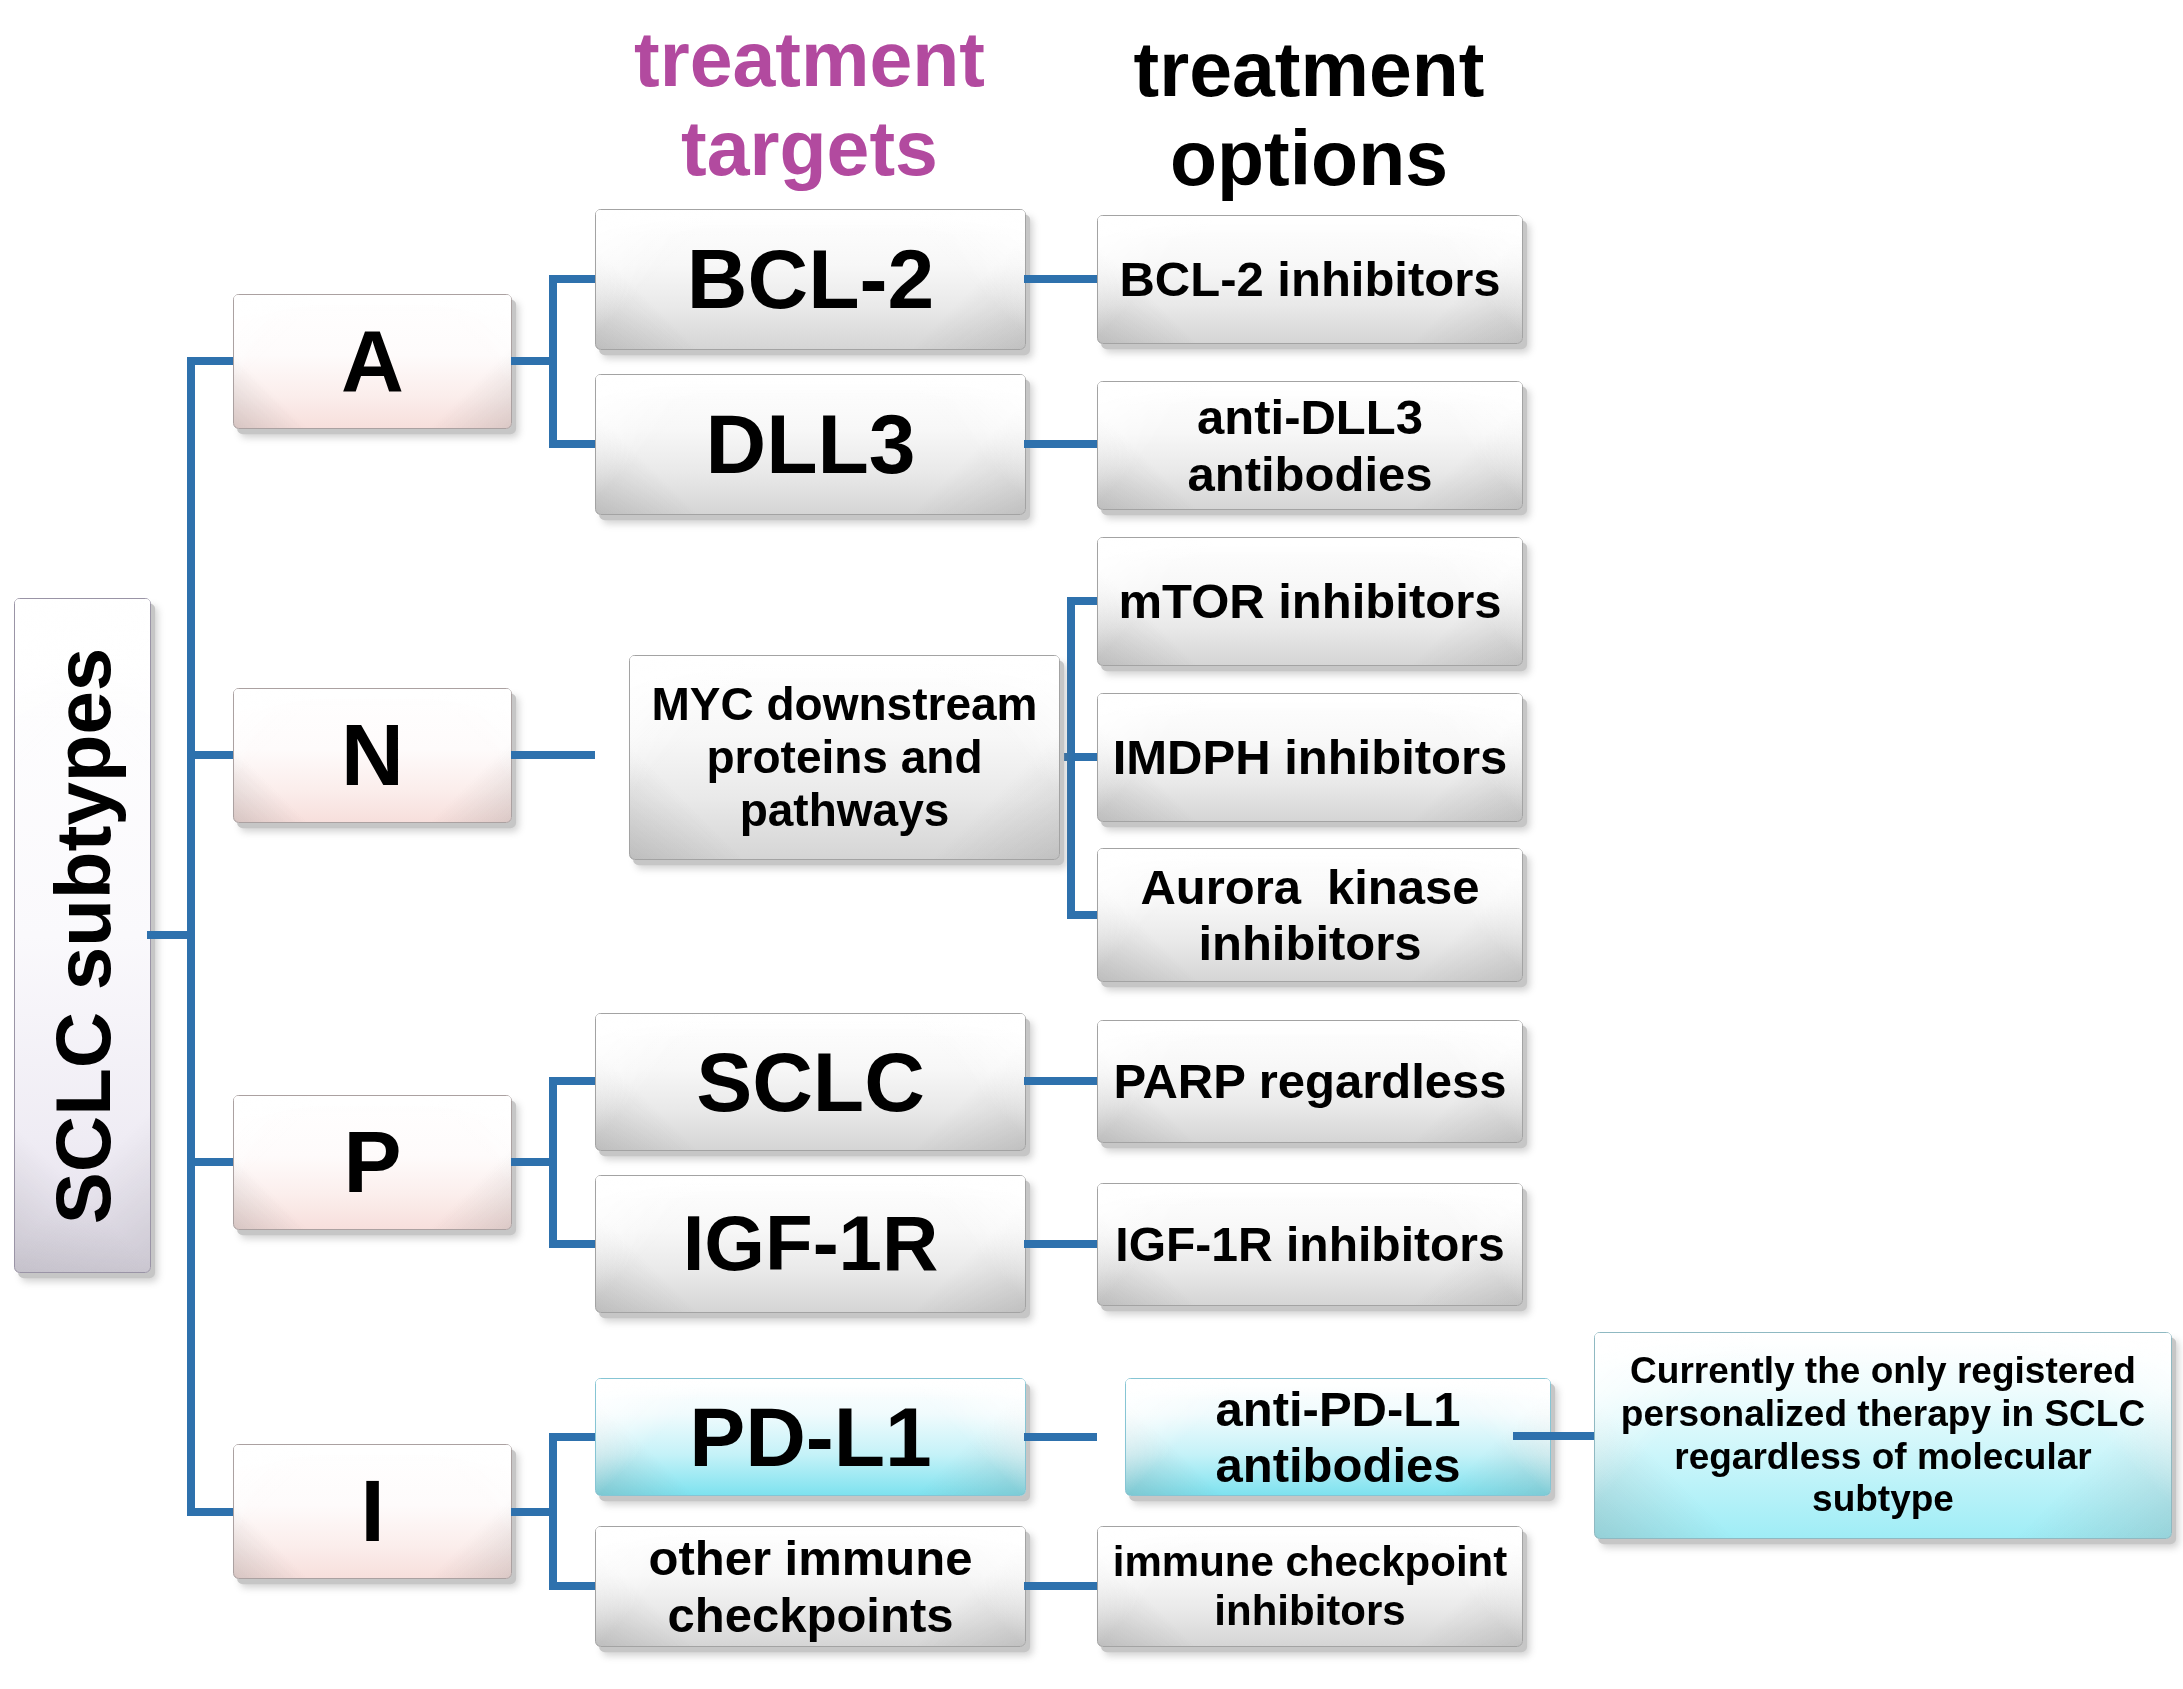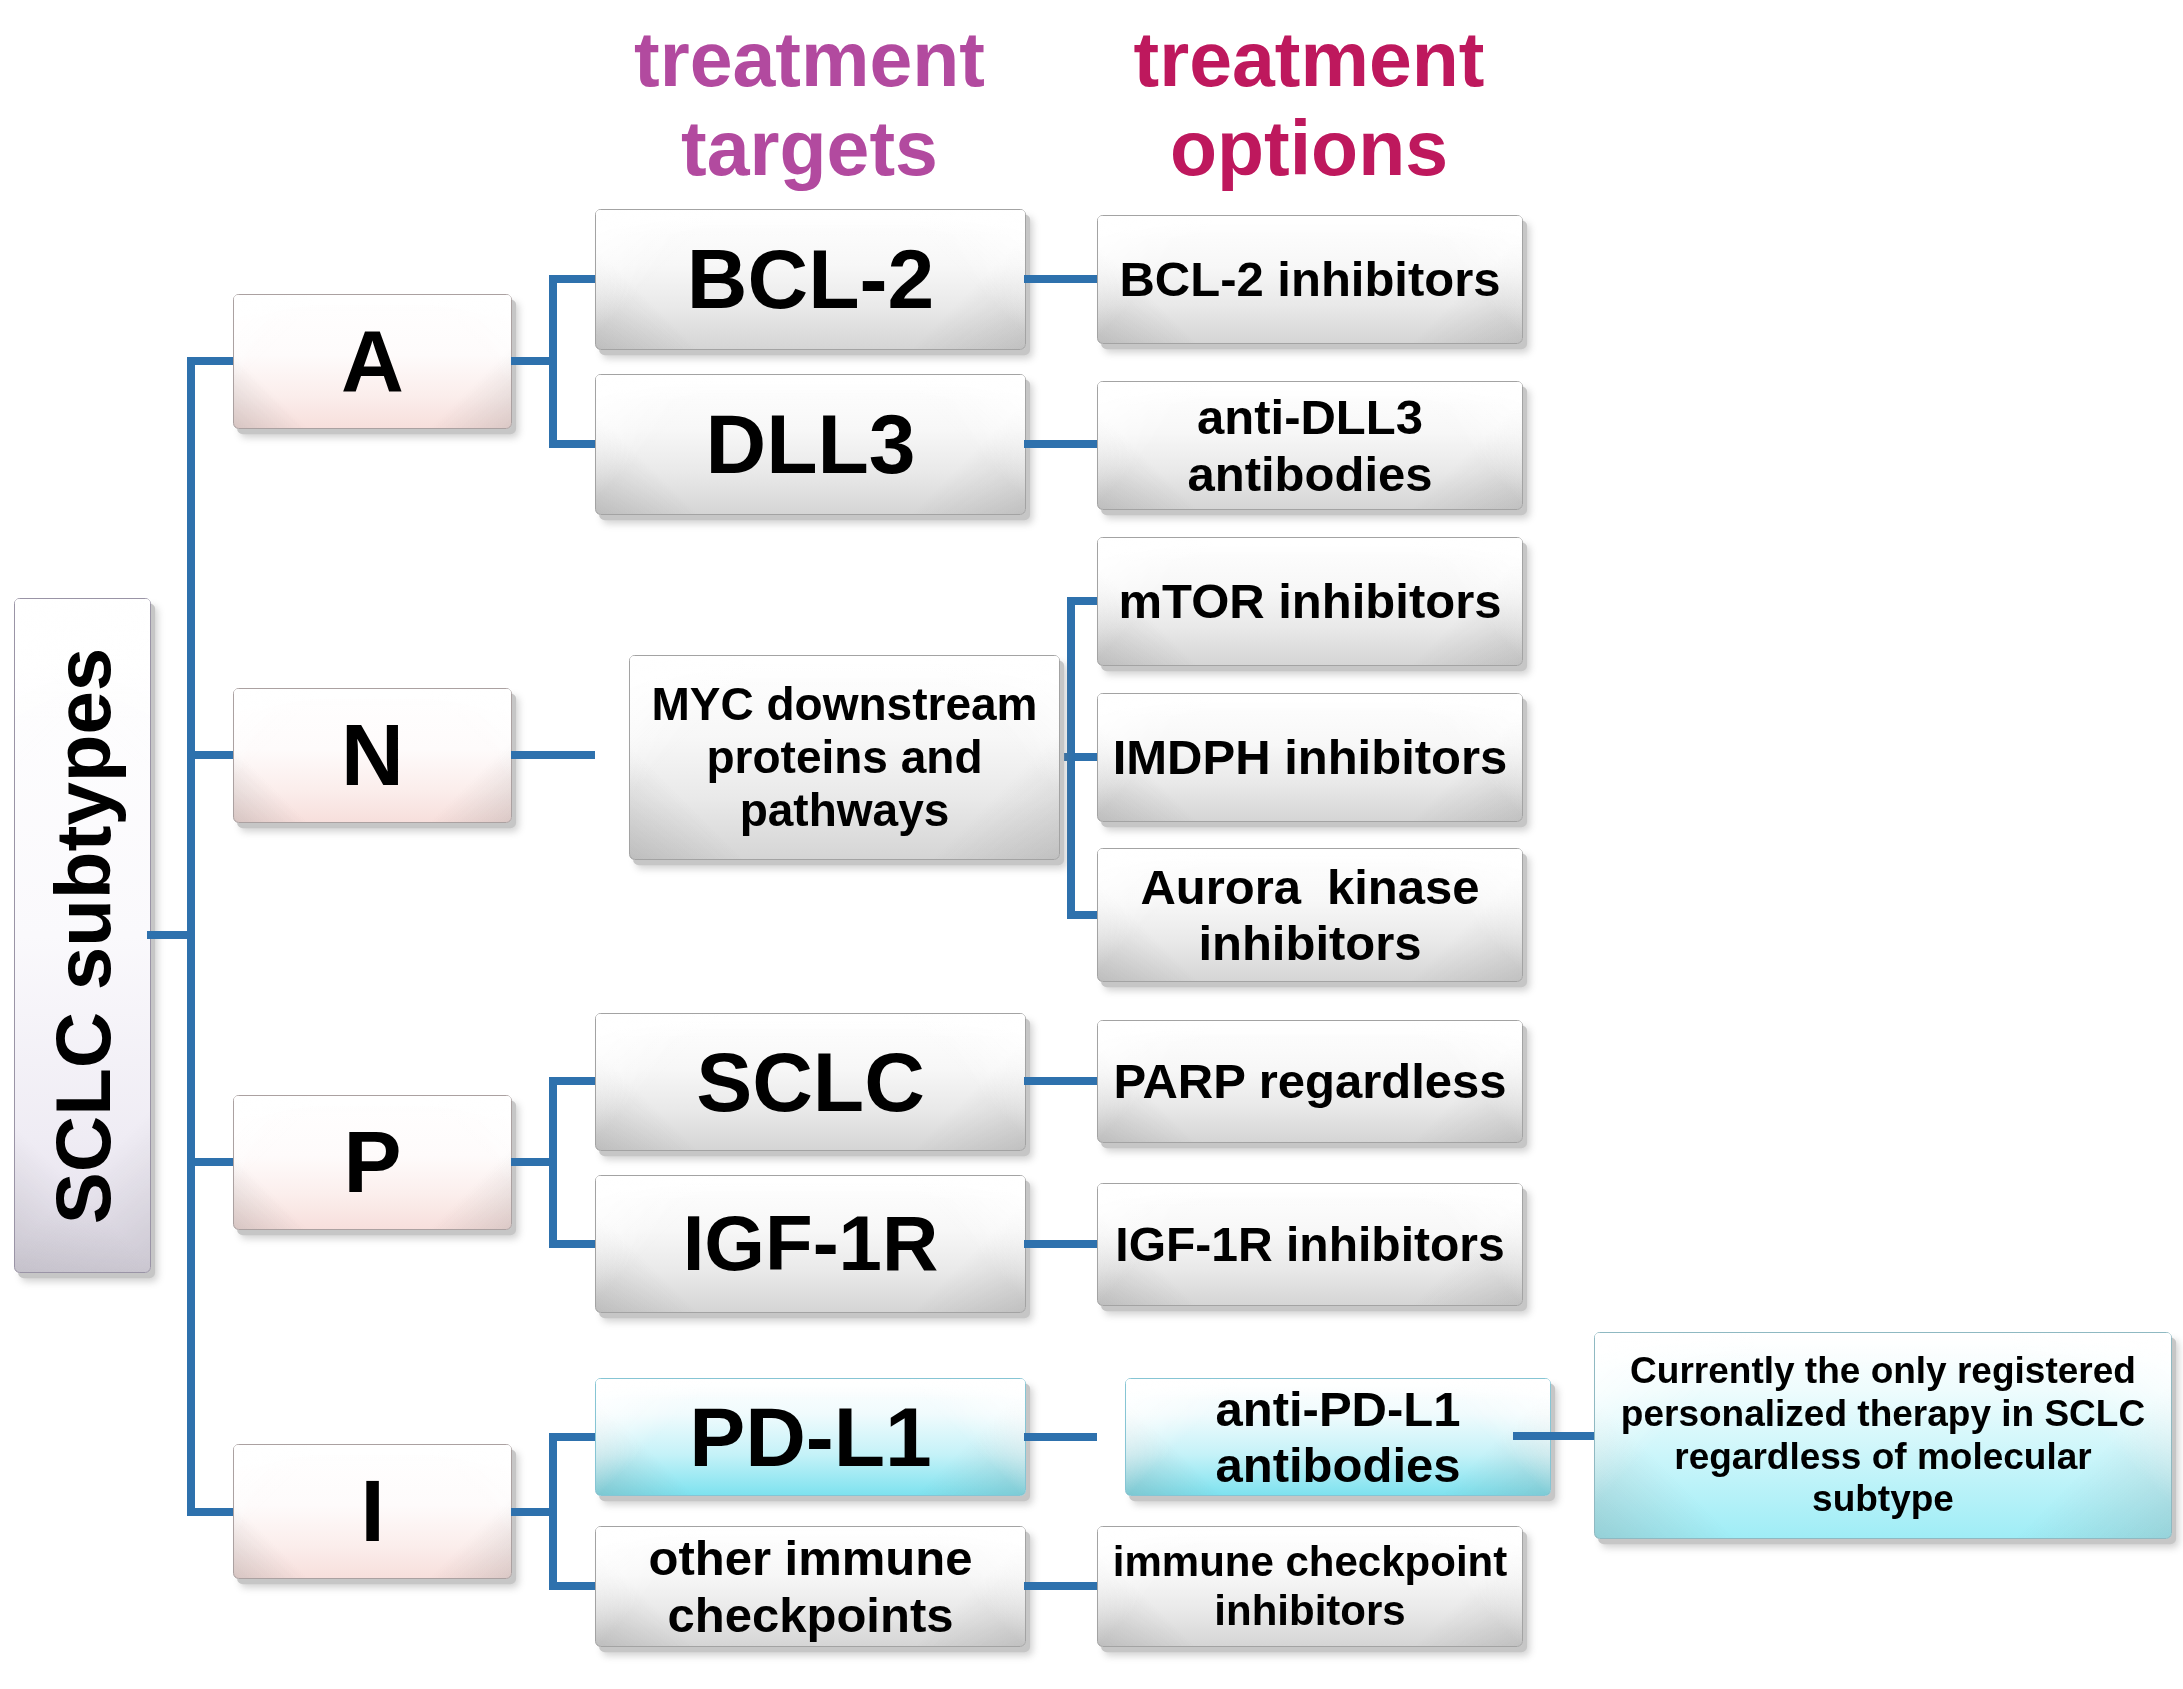--- a/index.html
+++ b/index.html
@@ -61,21 +61,21 @@
 
   
   .col-header{
     position:absolute;
     text-align:center;
     font-weight:bold;
     font-size:77px;
     line-height:1.16;
   }
   .col-header.targets{color:#b24a9f;}
-  .col-header.options{color:#be185d;}
+  .col-header.options{color:#000000;margin-top:10px;}
 
   
   .fs150{font-size:87px;} .fs145{font-size:84px;} .fs135{font-size:78px;}
   .fs85{font-size:49px;}   .fs82{font-size:48px;}   .fs80{font-size:46px;line-height:1.25;}
   .fs72{font-size:42px;line-height:1.2;}            .fs63{font-size:37px;line-height:1.32;}
   .ws{word-spacing:.25em;}
 </style>
 </head>
 <body>
 

